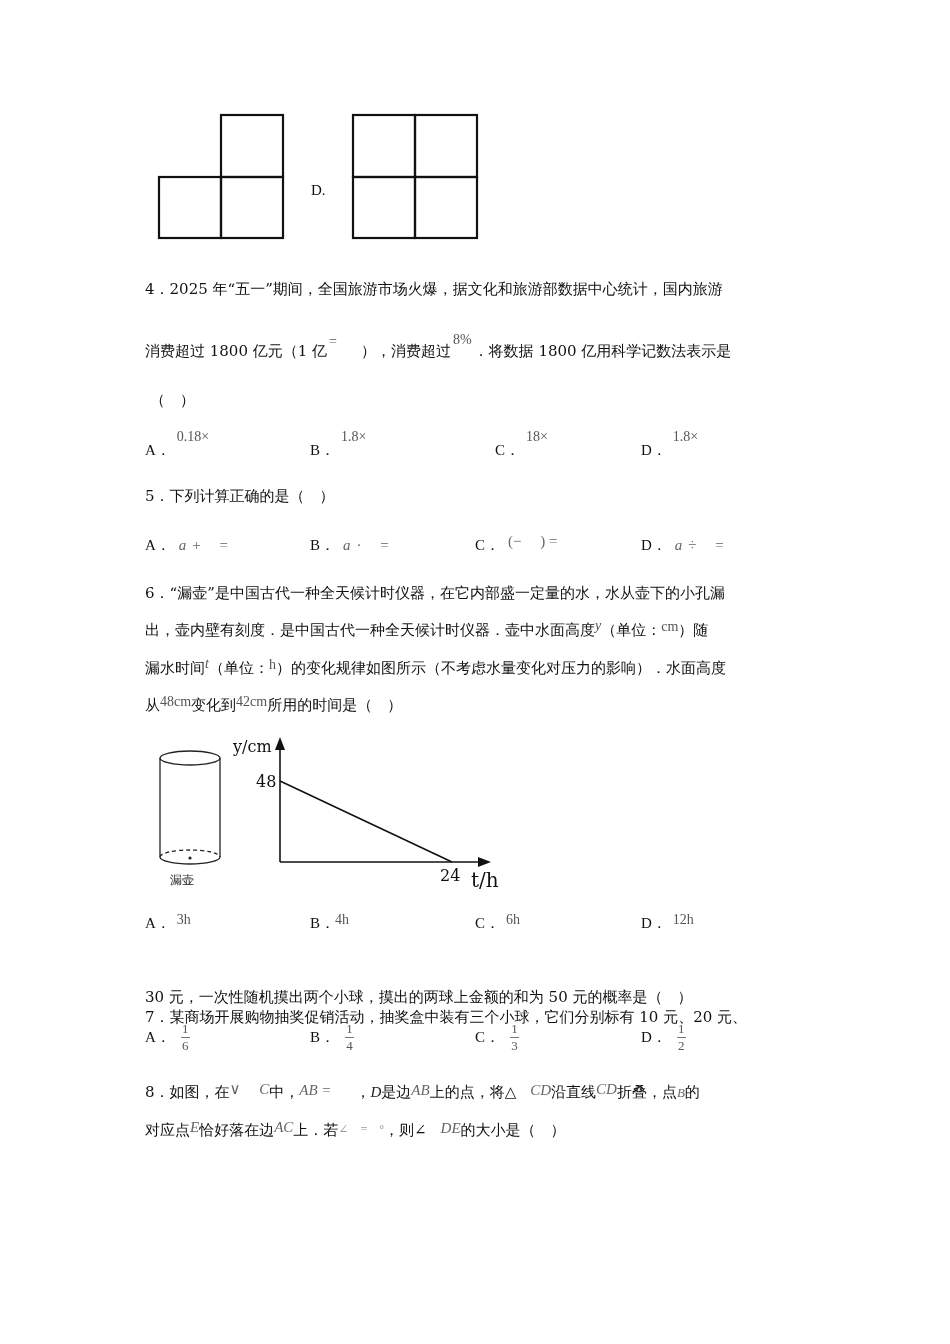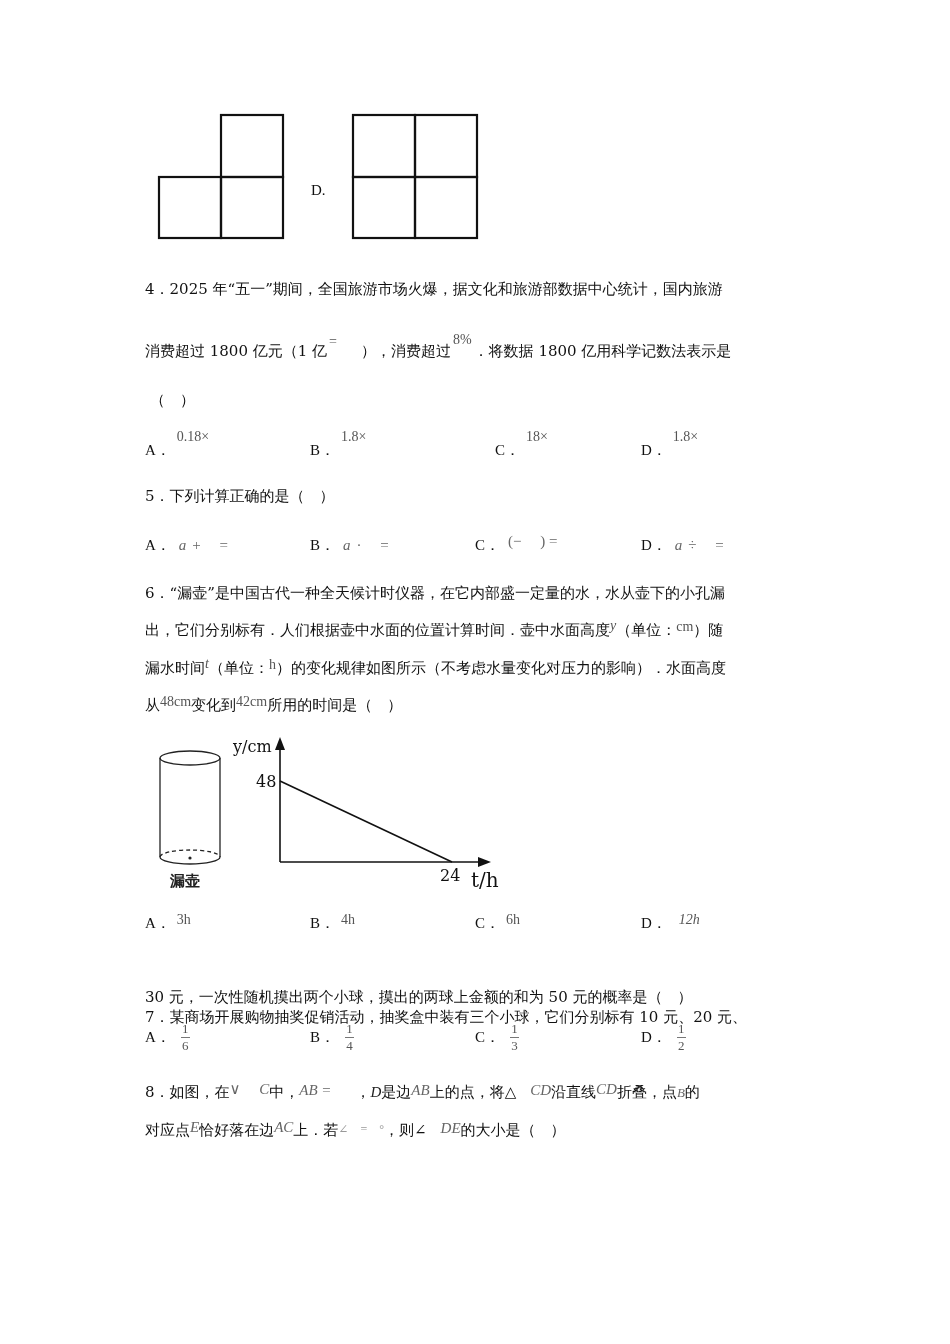--- a/index.html
+++ b/index.html
@@ -54,60 +54,60 @@
 <div class="abs txt" style="left:145px;top:487px;">5．下列计算正确的是（　）</div>
 <div class="abs" style="left:145px;top:535px;width:680px;height:22px;">
   <div class="abs" style="left:0;top:0;"><span class="opt-letter">A．</span><span class="math it" style="margin-left:8px;">a</span><span class="math" style="margin-left:6px;">+　 =</span></div>
   <div class="abs" style="left:165px;top:0;"><span class="opt-letter">B．</span><span class="math it" style="margin-left:8px;">a</span><span class="math" style="margin-left:6px;">·　 =</span></div>
   <div class="abs" style="left:330px;top:0;"><span class="opt-letter">C．</span><span class="math" style="margin-left:8px;position:relative;top:-4px;">(−　 ) =</span></div>
   <div class="abs" style="left:496px;top:0;"><span class="opt-letter">D．</span><span class="math it" style="margin-left:8px;">a</span><span class="math" style="margin-left:6px;">÷　 =</span></div>
 </div>
 
 <div class="abs txt" style="left:145px;top:584px;">6．“漏壶”是中国古代一种全天候计时仪器，在它内部盛一定量的水，水从壶下的小孔漏</div>
 <div class="abs txt" style="left:145px;top:621px;">
-  <span>出，它们分别标有．人们根据壶中水面的位置计算时间．壶中水面高度</span><span class="sup it" style="position:relative;top:-5px;">y</span><span>（单位：</span><span class="sup" style="position:relative;top:-4px;font-family:Liberation Serif, serif;">cm</span><span>）随</span>
+  <span>出，壶内壁有刻度．是中国古代一种全天候计时仪器．壶中水面高度</span><span class="sup it" style="position:relative;top:-5px;">y</span><span>（单位：</span><span class="sup" style="position:relative;top:-4px;font-family:Liberation Serif, serif;">cm</span><span>）随</span>
 </div>
 <div class="abs txt" style="left:145px;top:659px;">
   <span>漏水时间</span><span class="sup it" style="position:relative;top:-5px;">t</span><span>（单位：</span><span class="sup" style="position:relative;top:-4px;">h</span><span>）的变化规律如图所示（不考虑水量变化对压力的影响）．水面高度</span>
 </div>
 <div class="abs txt" style="left:145px;top:696px;">
   <span>从</span><span class="sup" style="position:relative;top:-4px;">48cm</span><span>变化到</span><span class="sup" style="position:relative;top:-4px;">42cm</span><span>所用的时间是（　）</span>
 </div>
 
 <svg style="left:150px;top:745px;width:90px;height:130px;">
   <g fill="none" stroke="#222" stroke-width="1.3">
     <ellipse cx="40" cy="13" rx="30" ry="7"></ellipse>
     <line x1="10" y1="13" x2="10" y2="112"></line>
     <line x1="70" y1="13" x2="70" y2="112"></line>
     <path d="M10 112 A30 7 0 0 0 70 112"></path>
     <path d="M10 112 A30 7 0 0 1 70 112" stroke-dasharray="4,3"></path>
   </g>
   <circle cx="40" cy="113" r="1.6" fill="#222"></circle>
 </svg>
-<span class="abs" style="left:170px;top:872px;font-size:15px;color:#222;font-weight:bold;">漏壶</span>
+<span class="abs" style="left:170px;top:872px;font-size:12px;color:#222;">漏壶</span>
 
 <svg style="left:0;top:0;width:950px;height:900px;">
   <g stroke="#111" stroke-width="1.6" fill="none">
     <line x1="280" y1="862" x2="280" y2="744"></line>
     <line x1="280" y1="862" x2="484" y2="862"></line>
     <line x1="280" y1="781" x2="452" y2="862"></line>
   </g>
   <polygon points="280,737 275,750 285,750" fill="#111"></polygon>
   <polygon points="491,862 478,857 478,867" fill="#111"></polygon>
 </svg>
 <span class="abs" style="left:233px;top:737px;font-size:16px;">y/cm</span>
 <span class="abs" style="left:256px;top:772px;font-size:16px;">48</span>
 <span class="abs" style="left:440px;top:866px;font-size:16px;">24</span>
 <span class="abs" style="left:471px;top:868px;font-size:20px;">t/h</span>
 
 <div class="abs" style="left:145px;top:913px;width:680px;height:22px;">
   <div class="abs" style="left:0;top:0;"><span class="opt-letter">A．</span><span class="sup" style="position:relative;top:-4px;margin-left:6px;">3h</span></div>
-  <div class="abs" style="left:165px;top:0;"><span class="opt-letter">B．</span><span class="sup" style="position:relative;top:-4px;margin-left:6px;">4h</span></div>
+  <div class="abs" style="left:165px;top:0;"><span class="opt-letter">B．</span><span class="sup" style="position:relative;top:-4px;margin-left:0;">4h</span></div>
   <div class="abs" style="left:330px;top:0;"><span class="opt-letter">C．</span><span class="sup" style="position:relative;top:-4px;margin-left:6px;">6h</span></div>
-  <div class="abs" style="left:496px;top:0;"><span class="opt-letter">D．</span><span class="sup" style="position:relative;top:-4px;margin-left:12px;font-style:italic;">12h</span></div>
+  <div class="abs" style="left:496px;top:0;"><span class="opt-letter">D．</span><span class="sup" style="position:relative;top:-4px;margin-left:6px;">12h</span></div>
 </div>
 
 <div class="abs txt" style="left:145px;top:1008px;">7．某商场开展购物抽奖促销活动，抽奖盒中装有三个小球，它们分别标有 10 元、20 元、</div>
 <div class="abs txt" style="left:145px;top:988px;">30 元，一次性随机摸出两个小球，摸出的两球上金额的和为 50 元的概率是（　）</div>
 <div class="abs" style="left:145px;top:1022px;width:680px;height:40px;">
   <div class="abs" style="left:0;top:0;display:flex;align-items:center;">
       <span class="opt-letter">A．</span>
       <span class="frac" style="margin-left:10px;">
         <span>1</span>
         <span class="bar"></span>

